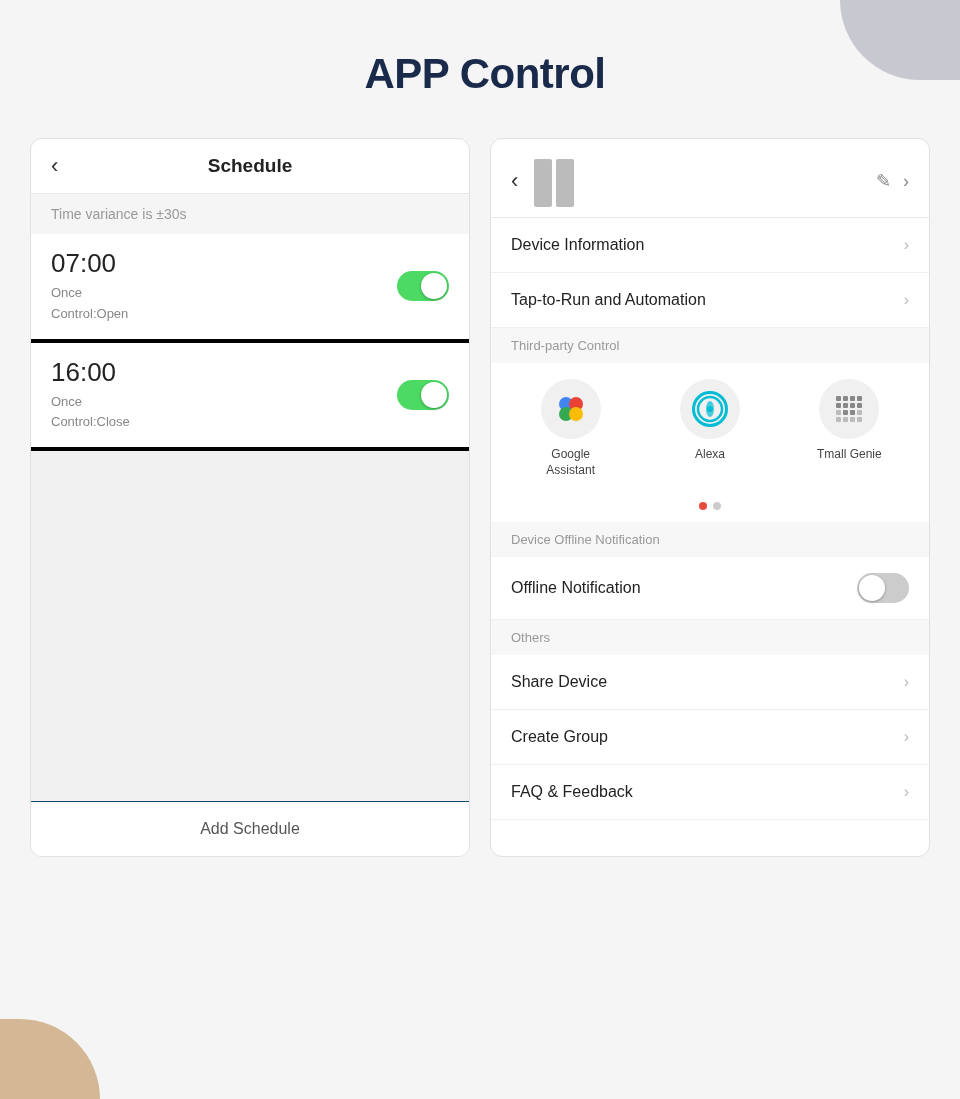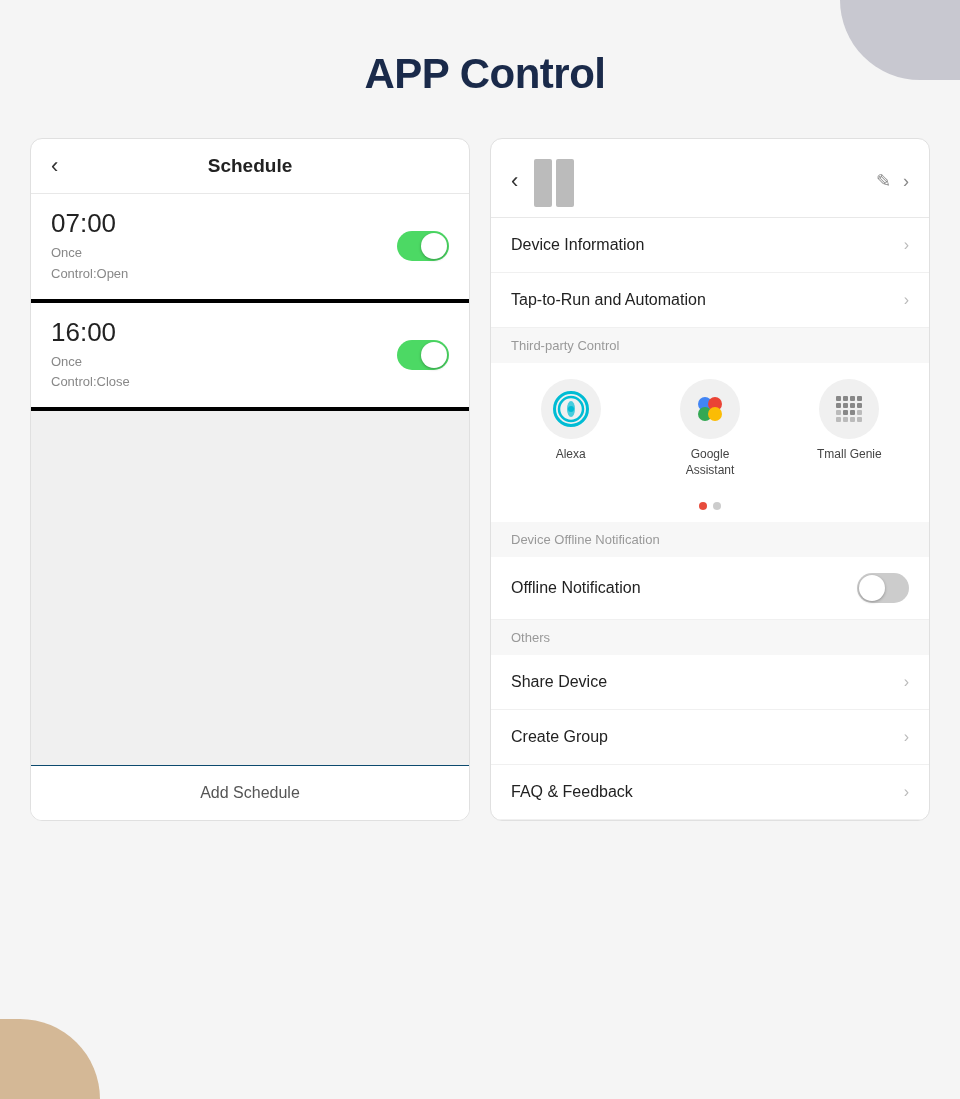--- a/index.html
+++ b/index.html
@@ -303,20 +303,23 @@
 <h1 class="page-title">APP Control</h1>
 
 <div class="panels-container">
 
   <div class="panel-left">
     <div class="panel-header">
       <span class="back-btn">‹</span>
       <span class="title">Schedule</span>
     </div>
 
+    <div class="time-variance-bar">
+      <span>Time variance is  ±30s</span>
+    </div>
 
     <div class="schedule-item">
       <div>
         <div class="schedule-time">07:00</div>
         <div class="schedule-details">
           <span>Once</span><br>
           <span>Control:Open</span>
         </div>
       </div>
       <div class="toggle on">
@@ -364,44 +367,44 @@
     </div>
 
     <div class="menu-item">
       <span class="menu-item-label">Tap-to-Run and Automation</span>
       <span class="menu-item-chevron">›</span>
     </div>
 
     <div class="section-label">Third-party Control</div>
 
     <div class="third-party-grid">
+
+      <div class="third-party-item">
+        <div class="tp-icon-circle">
+          <svg width="36" height="36" viewBox="0 0 36 36">
+            <circle cx="13" cy="13" r="7" fill="#4285F4"></circle>
+            <circle cx="23" cy="13" r="7" fill="#EA4335"></circle>
+            <circle cx="13" cy="23" r="7" fill="#34A853"></circle>
+            <circle cx="23" cy="23" r="7" fill="#FBBC05"></circle>
+          </svg>
+        </div>
+        <span class="tp-label">Google<br>Assistant</span>
+      </div>
 
       <div class="third-party-item">
         <div class="tp-icon-circle">
           <div class="alexa-icon">
             <svg width="30" height="30" viewBox="0 0 30 30">
               <circle cx="15" cy="15" r="12" fill="none" stroke="#00bcd4" stroke-width="2.5"></circle>
               <ellipse cx="15" cy="15" rx="4" ry="8" fill="#00bcd4" opacity="0.7"></ellipse>
               <circle cx="15" cy="15" r="3" fill="#00bcd4"></circle>
             </svg>
           </div>
         </div>
         <span class="tp-label">Alexa</span>
-      </div>
-
-      <div class="third-party-item">
-        <div class="tp-icon-circle">
-          <svg width="36" height="36" viewBox="0 0 36 36">
-            <circle cx="13" cy="13" r="7" fill="#4285F4"></circle>
-            <circle cx="23" cy="13" r="7" fill="#EA4335"></circle>
-            <circle cx="13" cy="23" r="7" fill="#34A853"></circle>
-            <circle cx="23" cy="23" r="7" fill="#FBBC05"></circle>
-          </svg>
-        </div>
-        <span class="tp-label">Google<br>Assistant</span>
       </div>
 
       <div class="third-party-item">
         <div class="tp-icon-circle">
           <svg width="36" height="36" viewBox="0 0 36 36">
 
             <rect x="5" y="5" width="5" height="5" fill="#888" rx="1"></rect>
             <rect x="12" y="5" width="5" height="5" fill="#888" rx="1"></rect>
             <rect x="19" y="5" width="5" height="5" fill="#888" rx="1"></rect>
             <rect x="26" y="5" width="5" height="5" fill="#888" rx="1"></rect>

